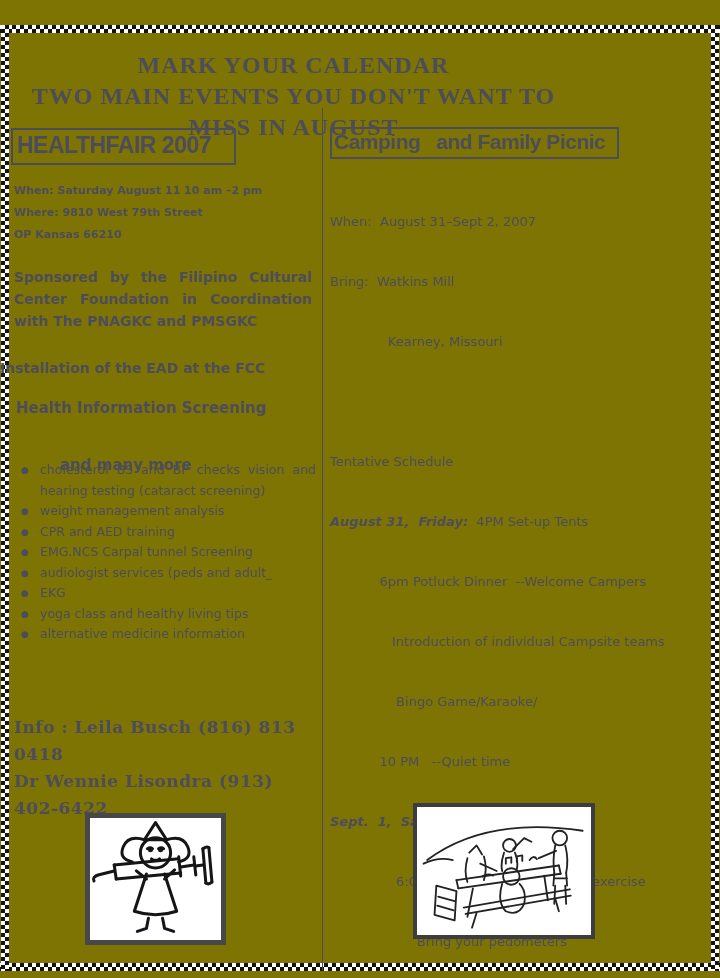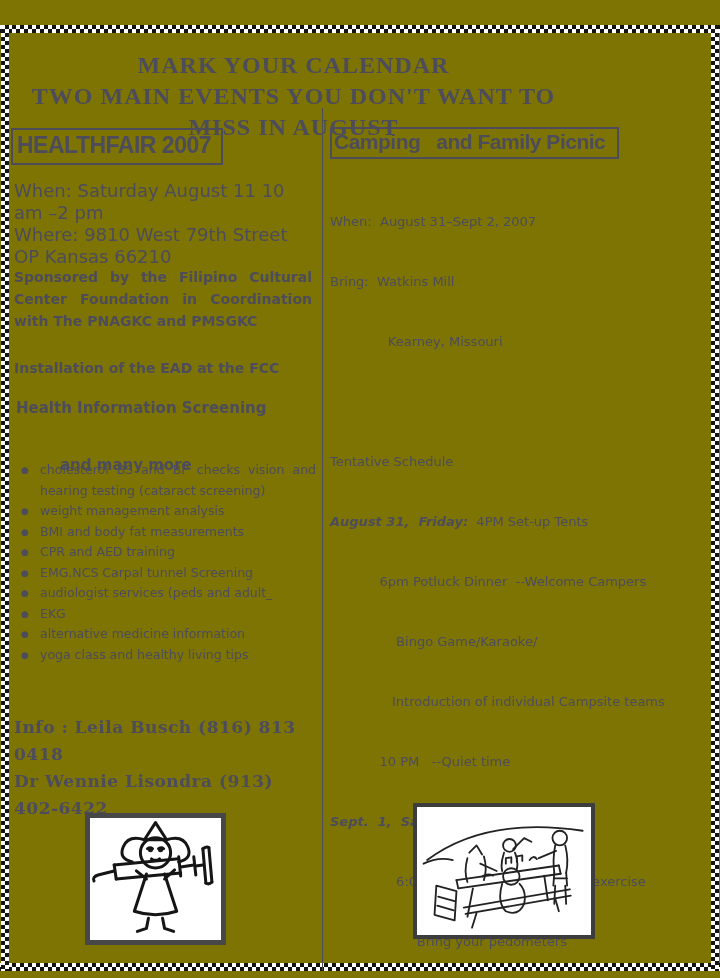--- a/index.html
+++ b/index.html
@@ -24,34 +24,34 @@
   .header{
     position:absolute;left:0;top:50px;width:587px;text-align:center;
     font-family:"Liberation Serif",serif;font-weight:bold;
     color:var(--heading,#4d4c5b);font-size:24px;line-height:31px;letter-spacing:1px;
   }
   .divider{position:absolute;left:322px;top:108px;width:1px;height:862px;background:var(--text,#4d4c5b);}
 
   
   .hf-box{
     position:absolute;left:11px;top:128px;
-    border:2px solid var(--text,#4d4c5b);padding:2px 10px 4px 4px;
+    border:2px solid var(--text,#4d4c5b);padding:2px 23px 4px 4px;
     font-family:"Liberation Sans",sans-serif;font-weight:bold;font-size:23px;
     letter-spacing:-0.5px;color:var(--heading,#4d4c5b);white-space:nowrap;
   }
   .hf-when{
     position:absolute;left:14px;top:180px;width:300px;
-    font-weight:normal;font-size:18px;line-height:22px;color:var(--text,#4d4c5b);
+    font-weight:bold;font-size:11px;line-height:22px;color:var(--text,#4d4c5b);
   }
   .hf-sponsored{
     position:absolute;left:14px;top:266px;width:298px;
     font-weight:bold;font-size:14px;line-height:22px;color:var(--text,#4d4c5b);
     text-align:justify;
   }
-  .hf-install{position:absolute;left:14px;top:360px;width:300px;font-weight:bold;font-size:14px;color:var(--text,#4d4c5b);}
+  .hf-install{position:absolute;left:0;top:360px;width:300px;font-weight:bold;font-size:14px;color:var(--text,#4d4c5b);}
   .hf-screen{
     position:absolute;left:16px;top:397px;width:300px;
     font-weight:bold;font-size:15px;line-height:22px;color:var(--text,#4d4c5b);
   }
   .hf-screen .sub{padding-left:44px;margin-top:35px;}
   ul.bullets{
     position:absolute;left:14px;top:460px;width:302px;margin:0;padding:0;list-style:none;
     font-size:12.5px;line-height:20.5px;color:var(--text,#4d4c5b);
   }
   ul.bullets li{position:relative;padding-left:26px;text-align:justify;}
@@ -112,27 +112,26 @@
   <div class="hf-install">Installation  of the EAD at the FCC</div>
 
   <div class="hf-screen">
     <div>Health Information Screening</div>
     <div class="sub">and many more</div>
   </div>
 
   <ul class="bullets">
     <li>cholesterol  BS and BP checks vision and hearing testing (cataract screening)</li>
     <li>weight management analysis</li>
-    <li>BMI and body fat measurements</li>
     <li>CPR and AED training</li>
     <li>EMG.NCS Carpal tunnel Screening</li>
     <li>audiologist services (peds and adult_</li>
     <li>EKG</li>
+    <li>yoga class and healthy living tips</li>
     <li>alternative medicine information</li>
-    <li>yoga class and healthy living tips</li>
   </ul>
 
   <div class="hf-info">
     <div>Info : Leila Busch  (816) 813 0418</div>
     <div>Dr Wennie Lisondra  (913) 402-6422</div>
   </div>
 
   <div class="clip-frame nurse">
     <svg viewBox="0 0 130 120">
       <g fill="none" stroke="#151515" stroke-width="3" stroke-linecap="round" stroke-linejoin="round">
@@ -178,22 +177,22 @@
   <div class="cp-box">Camping   and Family Picnic</div>
 
   <div class="cp-lines">
     <div><span class="b">When:</span><span>  August 31–Sept 2, 2007</span></div>
     <div><span class="b">Bring:</span><span>  Watkins Mill</span></div>
     <div>              Kearney, Missouri</div>
     <div class="spacer"></div>
     <div>Tentative Schedule</div>
     <div><span class="bi">August 31,  Friday:</span><span>  4PM Set-up Tents</span></div>
     <div>            6pm Potluck Dinner  --Welcome Campers</div>
+    <div>               Introduction of individual Campsite teams</div>
     <div>                Bingo Game/Karaoke/</div>
-    <div>               Introduction of individual Campsite teams</div>
     <div>            10 PM   --Quiet time</div>
     <div class="bi">Sept.  1,  Saturday</div>
     <div>                6:00AM  --Early morning walk exercise</div>
     <div>                     Bring your pedometers</div>
     
     
     
     
     
     

